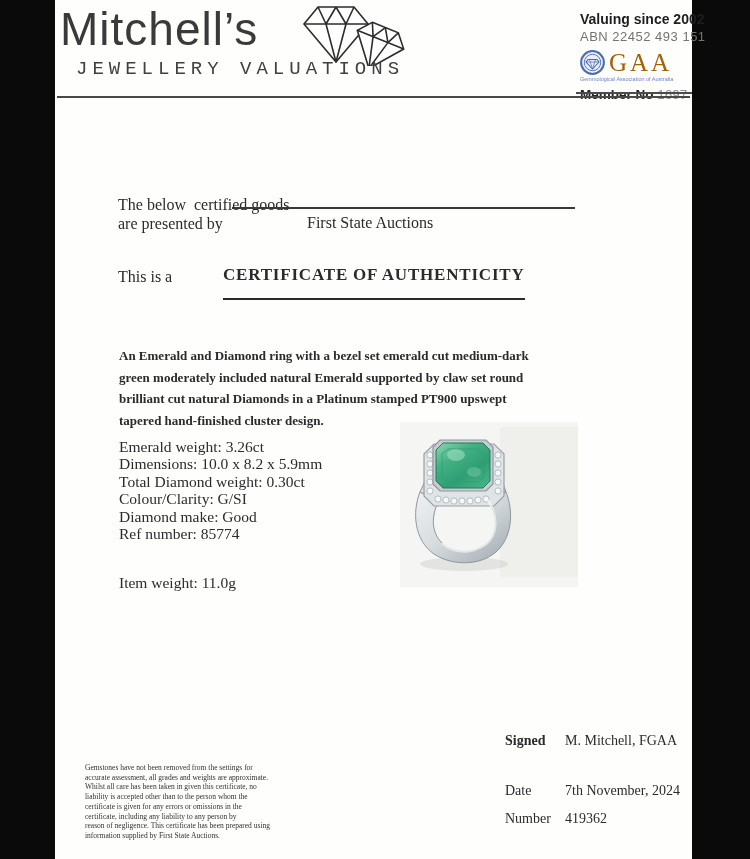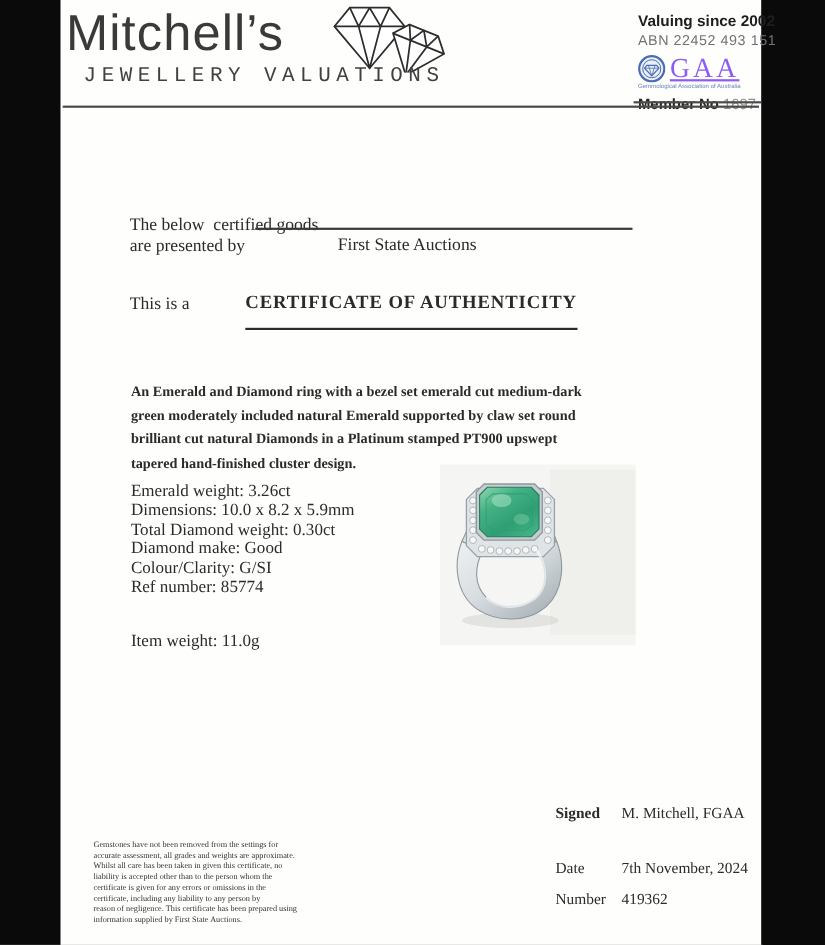--- a/index.html
+++ b/index.html
@@ -24,21 +24,21 @@
   .tagline{
     left:21px;top:58px;
     font-family:Liberation Mono, monospace;
     font-size:19px;color:#414141;letter-spacing:5px;white-space:nowrap;
   }
   .diamonds{left:247px;top:4px;}
   .hdr-right{left:525px;top:11px;width:112px;font-family:"Liberation Sans", sans-serif;}
   .valuing{font-size:14px;font-weight:bold;color:#1e1e1e;white-space:nowrap;}
   .abn{font-size:13px;color:#737373;margin-top:2px;white-space:nowrap;letter-spacing:0.5px;}
   .gaa-row{margin-top:6px;display:flex;align-items:center;gap:4px;}
-  .gaa-acronym{font-family:"Liberation Serif", serif;font-size:25px;color:#8b5cf6;letter-spacing:3px;line-height:25px;text-decoration:underline;}
+  .gaa-acronym{font-family:"Liberation Serif", serif;font-size:25px;color:#a16207;letter-spacing:3px;line-height:25px;}
   .gaa-caption{font-size:5.5px;color:#6d85bd;margin-top:1px;white-space:nowrap;}
   .member{font-size:13.5px;margin-top:5px;white-space:nowrap;color:#242424;font-weight:bold;}
   .member .memno{color:#8f8f8f;font-weight:normal;}
   .member-rule{left:521px;top:92px;width:116px;height:2px;background:#4c4c4c;}
   .header-rule{left:2px;top:96px;width:633px;height:2px;background:#4a4a4a;}
   
   .serif{color:#2b2b2b;font-family:"Liberation Serif", serif;margin-top:25px;}
   .line1{left:63px;top:171px;font-size:16px;white-space:pre-wrap;}
   .line2{left:63px;top:190px;font-size:16px;}
   .presenter{left:252px;top:189px;font-size:16px;white-space:nowrap;}
@@ -122,22 +122,22 @@
     <div>An Emerald and Diamond ring with a bezel set emerald cut medium-dark</div>
     <div>green moderately included natural Emerald supported by claw set round</div>
     <div>brilliant cut natural Diamonds in a Platinum stamped PT900 upswept</div>
     <div>tapered hand-finished cluster design.</div>
   </div>
 
   <div class="abs serif specs">
     <div>Emerald weight: 3.26ct</div>
     <div>Dimensions: 10.0 x 8.2 x 5.9mm</div>
     <div>Total Diamond weight: 0.30ct</div>
+    <div>Colour/Clarity: G/SI</div>
     <div>Diamond make: Good</div>
-    <div>Colour/Clarity: G/SI</div>
     <div>Ref number: 85774</div>
   </div>
 
   <div class="abs serif item-weight">Item weight: 11.0g</div>
 
   <svg class="abs ring-photo" width="178" height="165" viewBox="0 0 178 165">
     <defs>
       <linearGradient id="metal" x1="0" y1="0" x2="1" y2="1">
         <stop offset="0" stop-color="#eef1f2"></stop>
         <stop offset="0.45" stop-color="#d8dde0"></stop>

